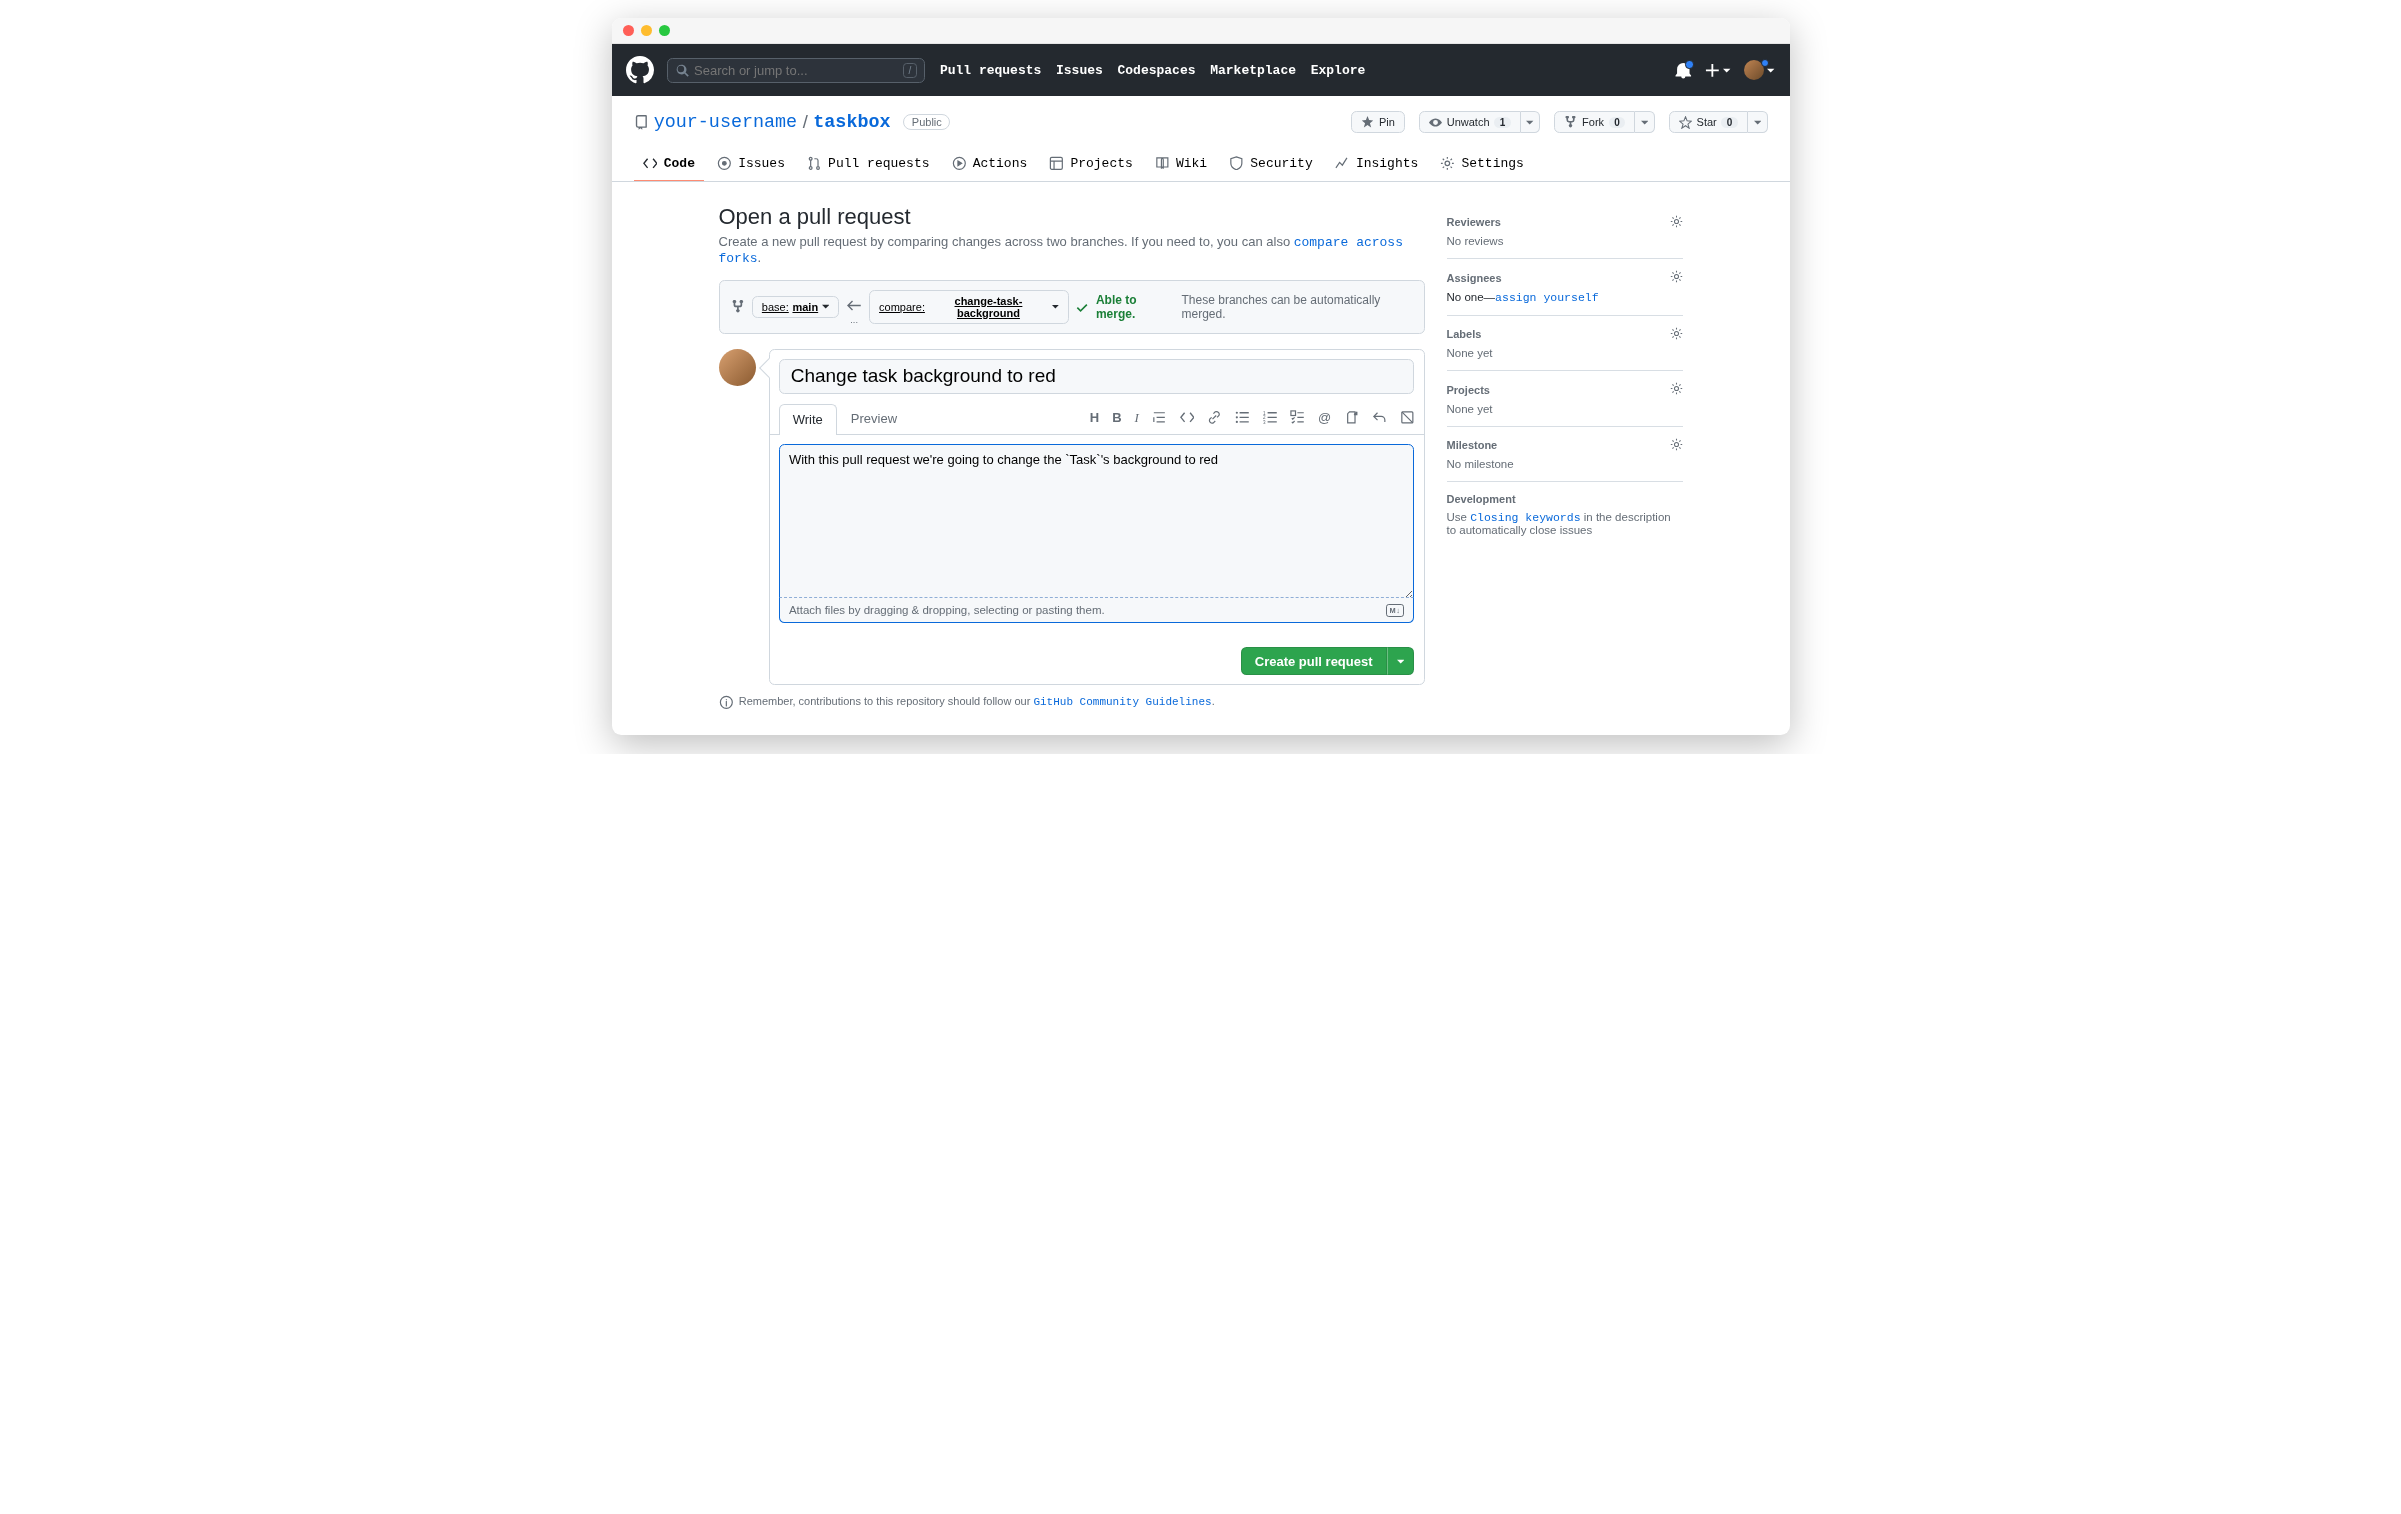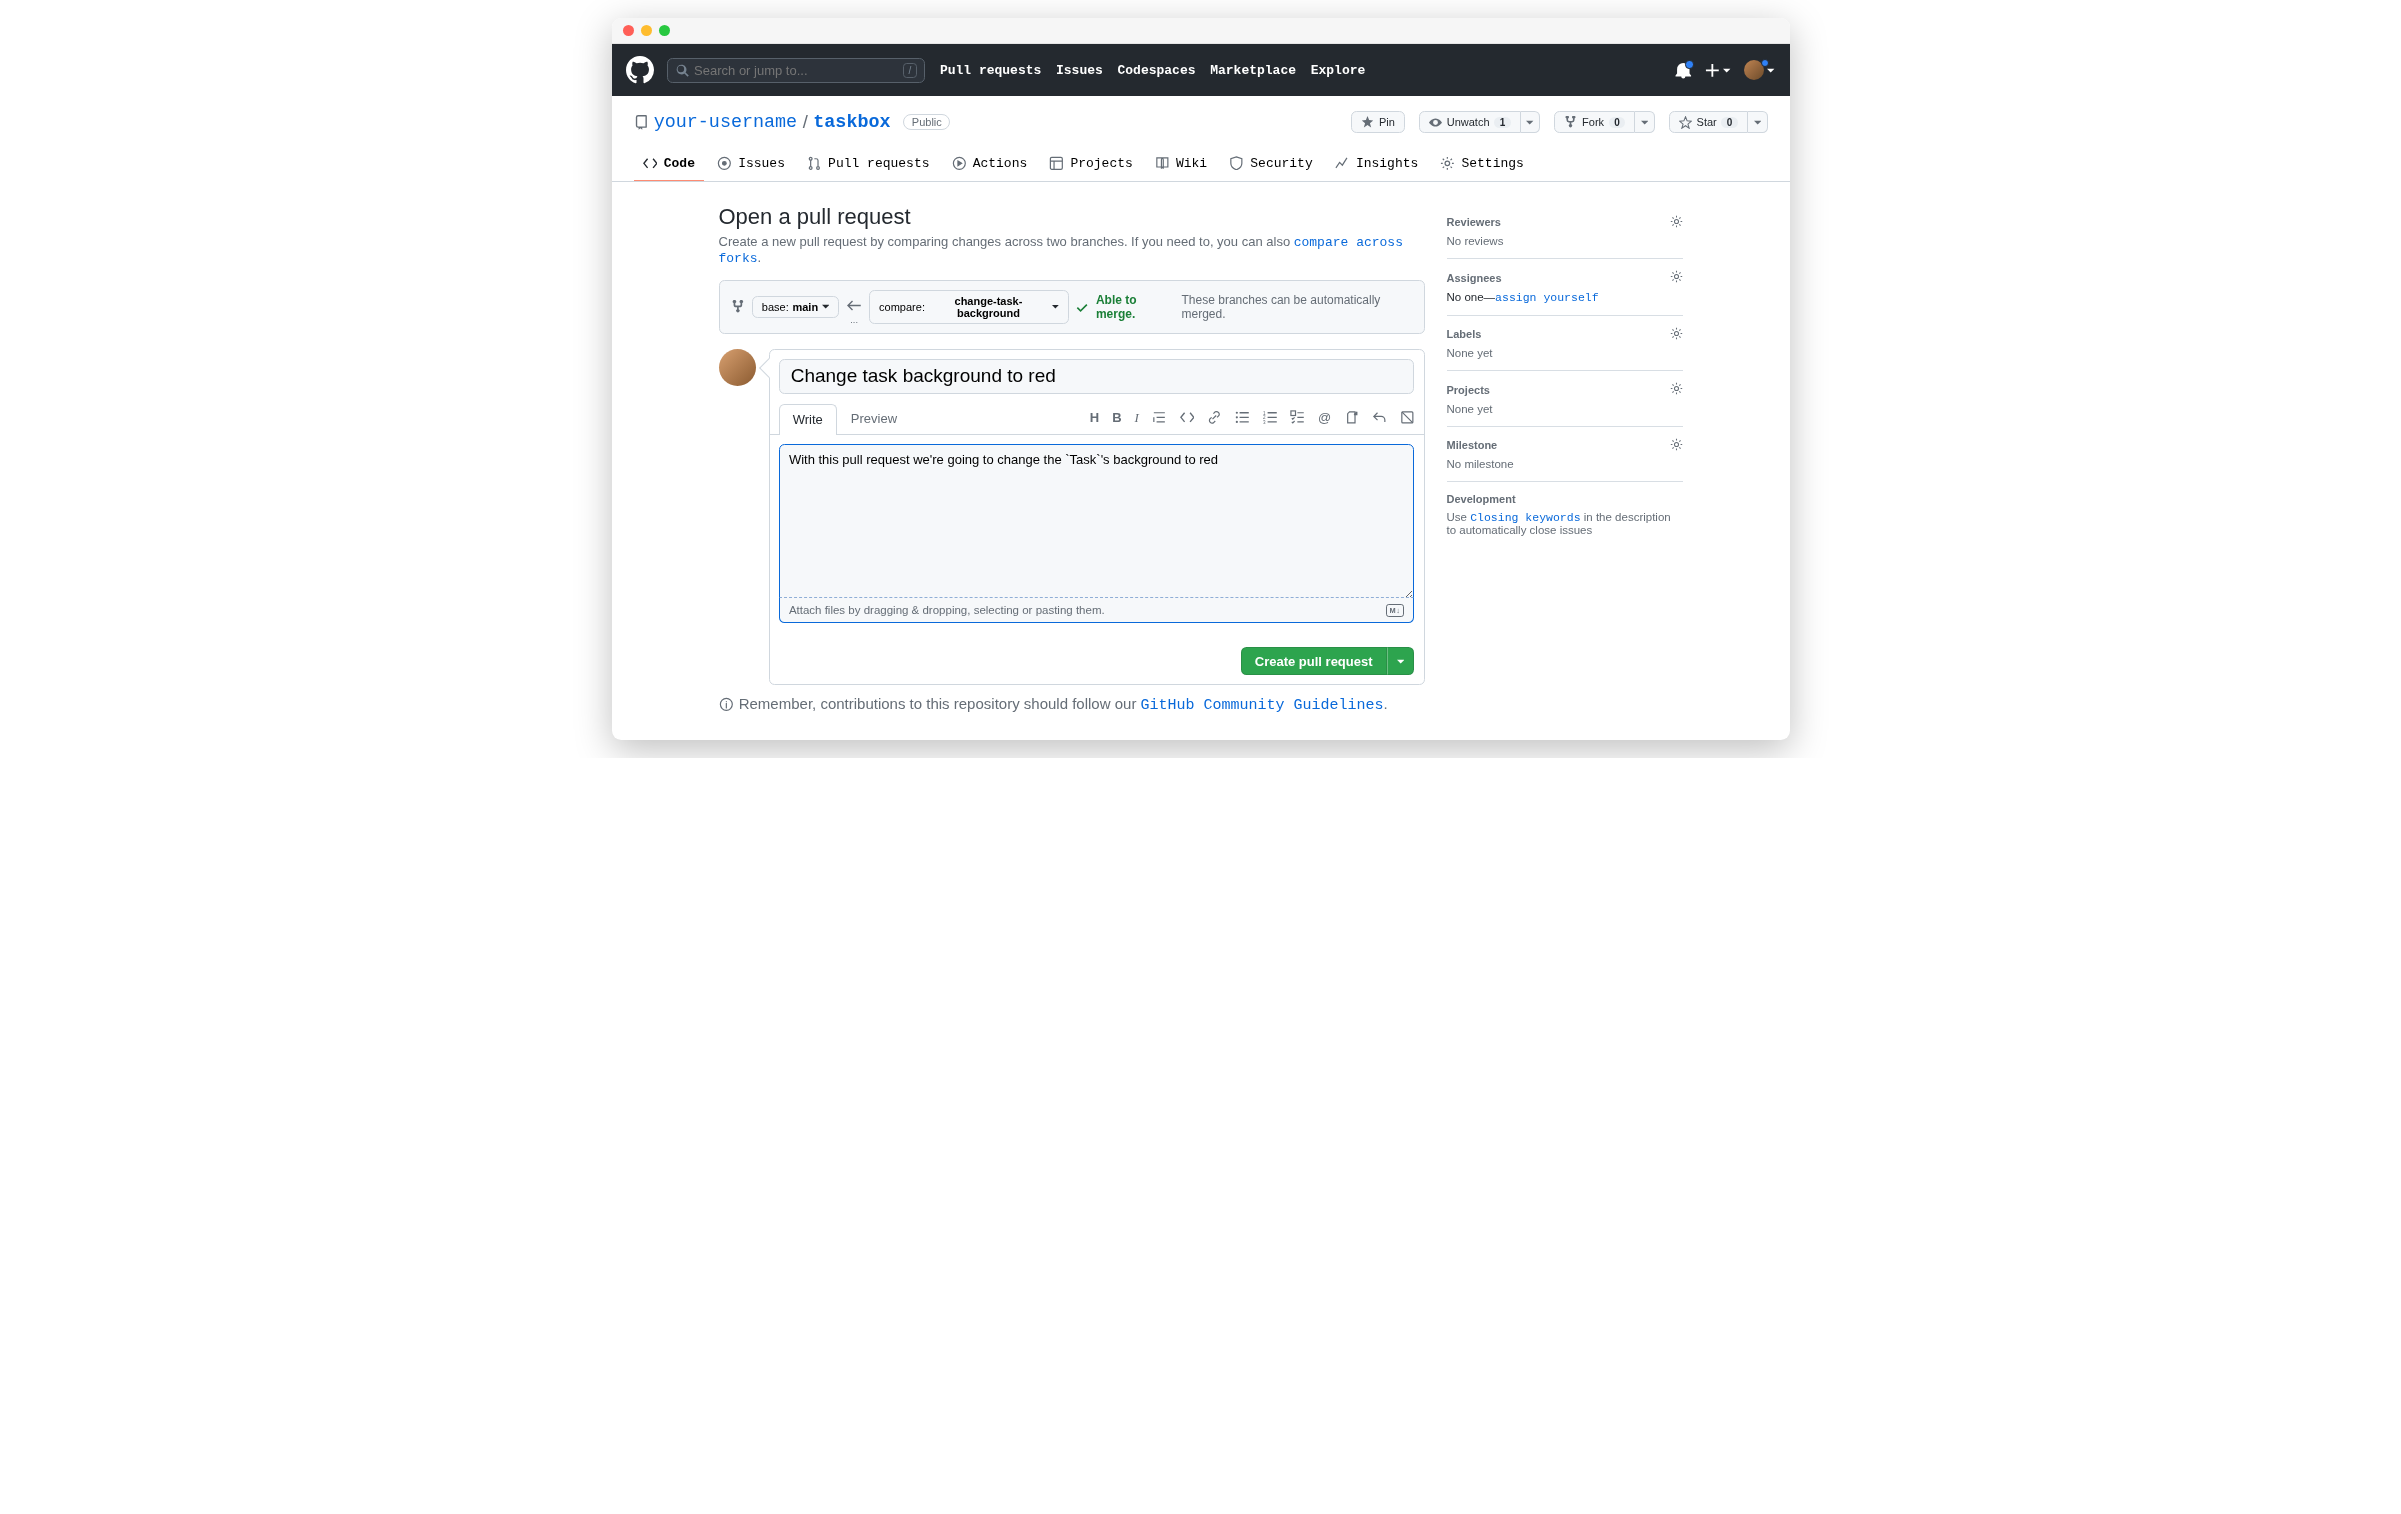--- a/index.html
+++ b/index.html
@@ -44,21 +44,21 @@
 
 .main { max-width: 1008px; margin: 0 auto; padding: 22px 22px 26px; display:flex; gap:22px; }
 .main-col { flex:1; min-width:0; }
 .side-col { width: 236px; flex-shrink:0; }
 
 .page-title { font-size:22px; font-weight:400; margin-bottom:3.7px;}
 .page-sub { color:#656d76; font-size:13px; margin-bottom:14.7px;}
 .page-sub a { color:#0969da; }
 
 .compare-box { border:0.9px solid #d0d7de; background:#f6f8fa; border-radius:5.5px; padding:9.2px 11px; display:flex; align-items:center; gap:7.4px; font-size:12px; margin-bottom:14.7px;}
-.sel-btn { border:0.9px solid #d0d7de; background:#f6f8fa; border-radius:5.5px; padding:3.7px 9.2px; display:inline-flex; align-items:center; gap:3.7px; font-size:11px;}
+.sel-btn { border:0.9px solid #d0d7de; background:#f6f8fa; border-radius:5.5px; padding:3.7px 9.2px; display:inline-flex; align-items:center; gap:3.7px; font-size:11px;text-decoration:underline;}
 .sel-btn strong{font-weight:600;}
 .dots-under { position:relative; }
 .dots-under::after{content:"...";position:absolute;bottom:-11px;left:0;right:0;text-align:center;color:#656d76;font-size:9.2px;}
 .merge-ok { color:#1a7f37; font-weight:600;}
 .merge-msg { color:#656d76;}
 
 .pr-form { display:flex; gap:13px; }
 .avatar40 { width:37px; height:37px; border-radius:50%; background:linear-gradient(135deg,#d8a070,#8a5a30); flex-shrink:0;}
 .form-box { flex:1; border:0.9px solid #d0d7de; border-radius:5.5px; position:relative;}
 .form-box::before { content:""; position:absolute; top:11px; left:-7.4px; width:13px; height:13px; background:#fff; border-left:0.9px solid #d0d7de; border-bottom:0.9px solid #d0d7de; transform:rotate(45deg);}
@@ -74,21 +74,21 @@
 .body-wrap { padding:9.2px;}
 .body-area { width:100%; min-height:156px; border:1.8px solid #0969da; border-radius:5.5px; background:#f6f8fa; padding:7.4px 9.2px; font-size:13px; font-family:inherit; resize:vertical;}
 .attach-row { border:1.8px solid #0969da; border-top:0.9px dashed #8faed6; border-bottom-left-radius:5.5px; border-bottom-right-radius:5.5px; position:relative; top:-5.5px; padding:5.5px 9.2px; font-size:11.5px; color:#656d76; display:flex; justify-content:space-between; align-items:center; background:#f6f8fa;}
 .body-area{border-bottom-left-radius:0;border-bottom-right-radius:0;}
 .md-badge{border:0.9px solid #656d76; font-size:7.4px; font-weight:700; padding:0.9px 2.8px; border-radius:2.8px; letter-spacing:0.5px;}
 .submit-row { display:flex; justify-content:flex-end; padding:9.2px;}
 .btn-primary { background:#2da44e; color:#fff; border:0.9px solid rgba(27,31,36,.15); border-radius:5.5px; padding:5.5px 13px; font-weight:600; font-size:13px;}
 .btn-primary-dd { background:#2da44e; color:#fff; border:0.9px solid rgba(27,31,36,.15); border-left:0.9px solid rgba(255,255,255,.3); border-radius:0 5.5px 5.5px 0; padding:5.5px 9.2px;}
 .btn-primary{border-top-right-radius:0;border-bottom-right-radius:0;margin-left:16px;}
 
-.remember { font-size:15px; color:#656d76; margin-top:9.2px; display:flex; gap:5.5px; align-items:center;}
+.remember { font-size:11px; color:#656d76; margin-top:9.2px; display:flex; gap:5.5px; align-items:center;}
 .remember a{color:#0969da;}
 
 .side-block { border-bottom:0.9px solid #d8dee4; padding:11px 0;}
 .side-block:last-child{border-bottom:none;}
 .side-head { display:flex; align-items:center; justify-content:space-between; font-size:11px; font-weight:600; color:#656d76; margin-bottom:5.5px;}
 .side-body { font-size:11.5px; color:#656d76;}
 .side-body a{color:#0969da;}
 .side-em { color:#24292f;}
 .gear-ico{color:#656d76;cursor:pointer;}
 

